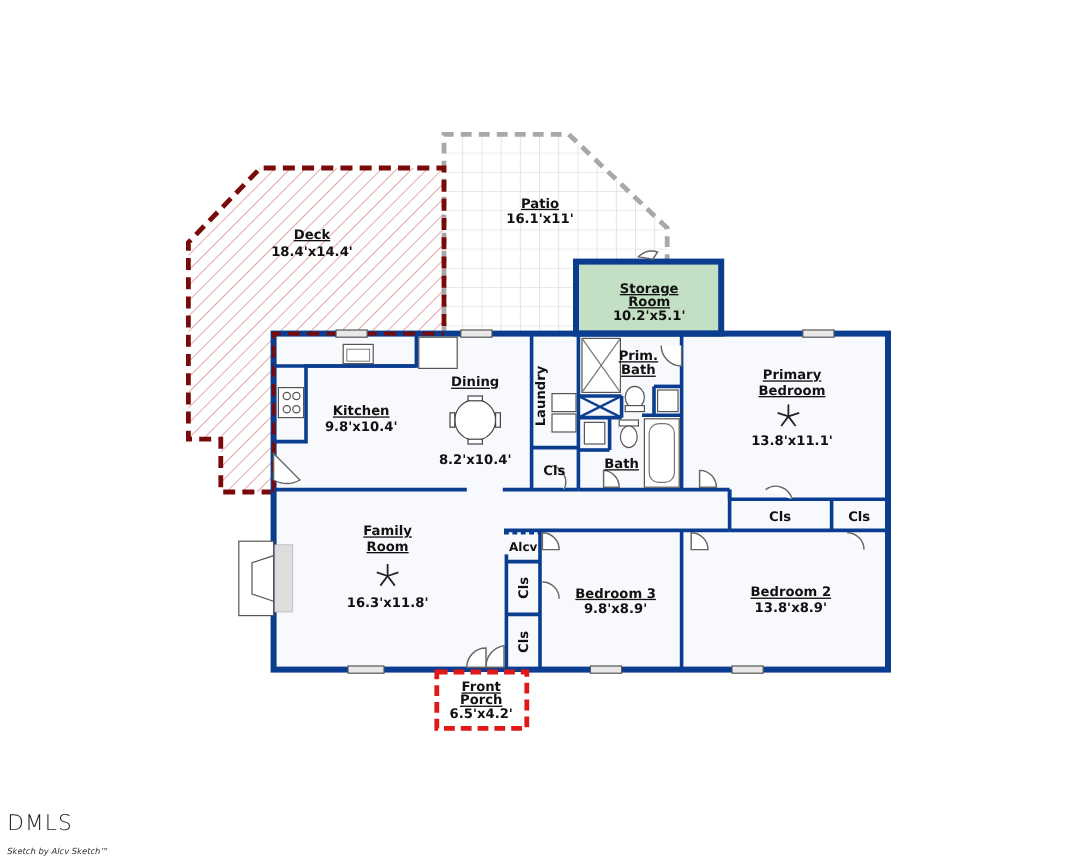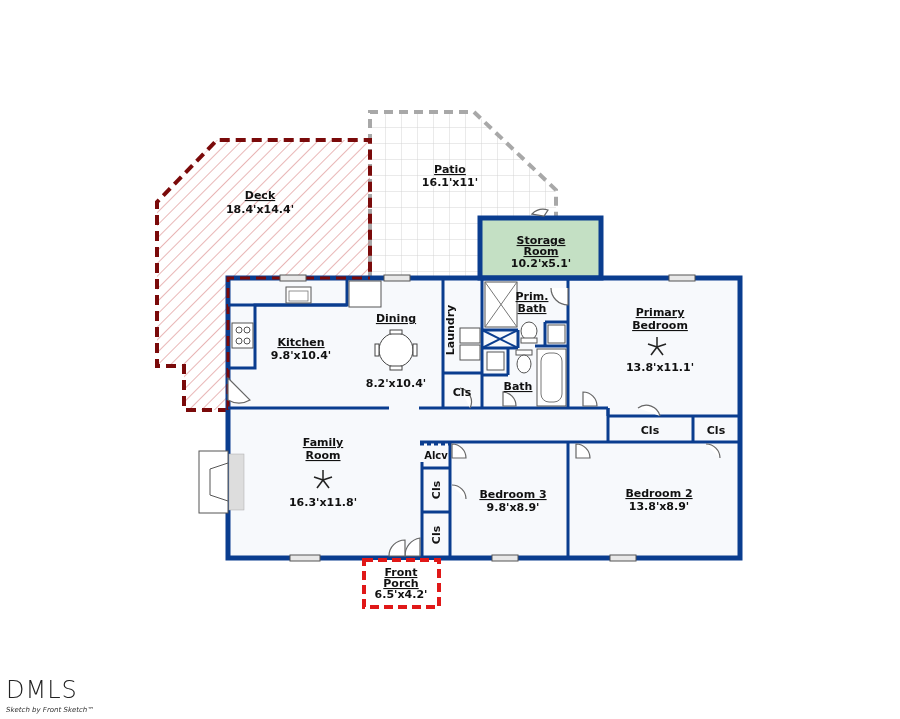--- a/index.html
+++ b/index.html
@@ -2,21 +2,21 @@
 <html><head>
 <meta charset="utf-8">
 <style>
   html, body { margin:0; padding:0; background:#ffffff; }
   body { width:900px; height:719px; position:relative; overflow:hidden; font-family:"DejaVu Sans", sans-serif; }
   #plan { position:absolute; left:0; top:0; width:900px; height:719px; }
   .lbl { font-family:"DejaVu Sans", sans-serif; font-weight:bold; font-size:11px; fill:#111; text-anchor:middle; }
   .lbl-u { text-decoration:underline; }
   .dim { font-family:"DejaVu Sans", sans-serif; font-weight:bold; font-size:11px; fill:#111; text-anchor:middle; }
   .small { font-size:10px; }
-  .logo { position:absolute; left:6px; top:676px; font-family:"DejaVu Sans", sans-serif; font-size:24px; color:#222; letter-spacing:1px; font-weight:300; }
+  .logo { position:absolute; left:6px; top:676px; font-family:"DejaVu Sans", sans-serif; font-size:18px; color:#222; letter-spacing:1px; font-weight:300; }
   .credit { position:absolute; left:6px; top:706px; font-family:"DejaVu Sans", sans-serif; font-size:7px; font-style:italic; color:#333; }
 </style>
 </head>
 <body>
 
 <svg id="plan" viewBox="0 0 900 719" xmlns="http://www.w3.org/2000/svg">
   <defs>
     <pattern id="hatch" patternUnits="userSpaceOnUse" width="9" height="9" patternTransform="rotate(45)">
       <line x1="0" y1="0" x2="0" y2="9" stroke="#d47070" stroke-width="1"></line>
     </pattern>
@@ -236,13 +236,13 @@
     <text class="lbl lbl-u" x="659" y="497">Bedroom 2</text>
     <text class="dim" x="659" y="510">13.8'x8.9'</text>
 
     <text class="lbl lbl-u" x="401" y="576">Front</text>
     <text class="lbl lbl-u" x="401" y="587">Porch</text>
     <text class="dim" x="401" y="598">6.5'x4.2'</text>
   </g>
 </svg>
 
 <div class="logo">DMLS</div>
-<div class="credit">Sketch by Front Sketch™</div>
+<div class="credit">Sketch by Alcv Sketch™</div>
 
 </body></html>

